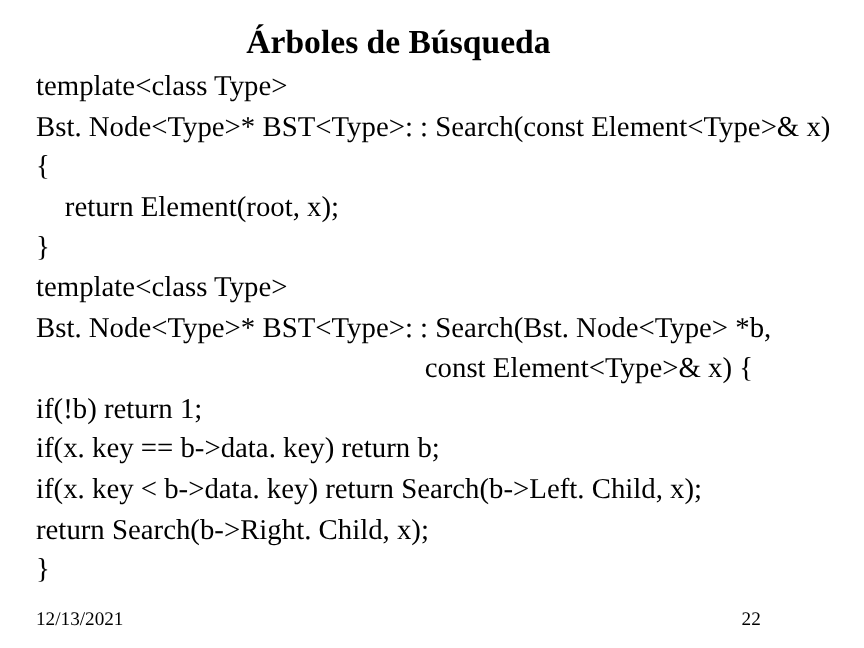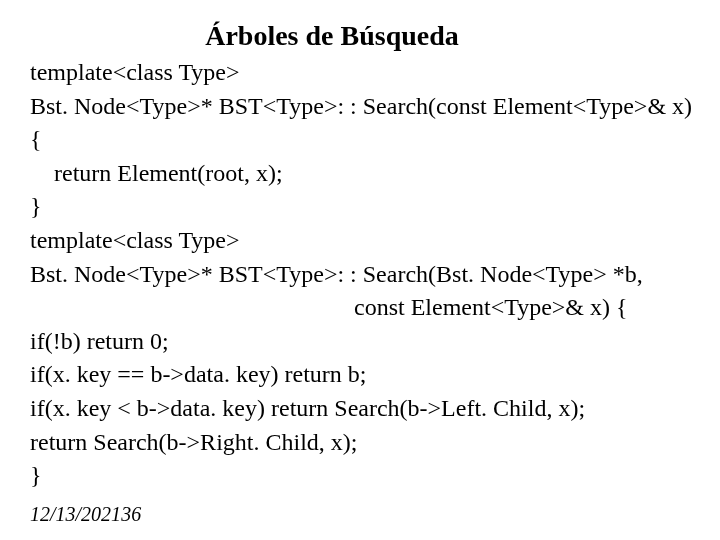--- a/index.html
+++ b/index.html
@@ -29,44 +29,44 @@
   .code-block {
     font-size: 24px;
     line-height: 1.4;
     white-space: pre;
   }
   .footer {
     position: absolute;
     bottom: 14px;
     left: 30px;
     right: 30px;
-    font-size: 20px;
+    font-size: 16px;
     display: flex;
-    font-style: italic;
+    justify-content: space-between;
   }
 </style>
 </head>
 <body>
 
 <div class="slide">
 
   <h1 class="title">Árboles de Búsqueda</h1>
 
   <div class="code-block"><span>template&lt;class Type&gt;</span>
 <span>Bst. Node&lt;Type&gt;* BST&lt;Type&gt;: : Search(const Element&lt;Type&gt;&amp; x)</span>
 <span>{</span>
 <span>    return Element(root, x);</span>
 <span>}</span>
 <span>template&lt;class Type&gt;</span>
 <span>Bst. Node&lt;Type&gt;* BST&lt;Type&gt;: : Search(Bst. Node&lt;Type&gt; *b,</span>
 <span>                                                      const Element&lt;Type&gt;&amp; x) {</span>
-<span>if(!b) return 0;</span>
+<span>if(!b) return 1;</span>
 <span>if(x. key == b-&gt;data. key) return b;</span>
 <span>if(x. key &lt; b-&gt;data. key) return Search(b-&gt;Left. Child, x);</span>
 <span>return Search(b-&gt;Right. Child, x);</span>
 <span>}</span></div>
 
   <div class="footer">
     <span>12/13/2021</span>
-    <span>36</span>
+    <span>22</span>
   </div>
 
 </div>
 
 </body></html>

